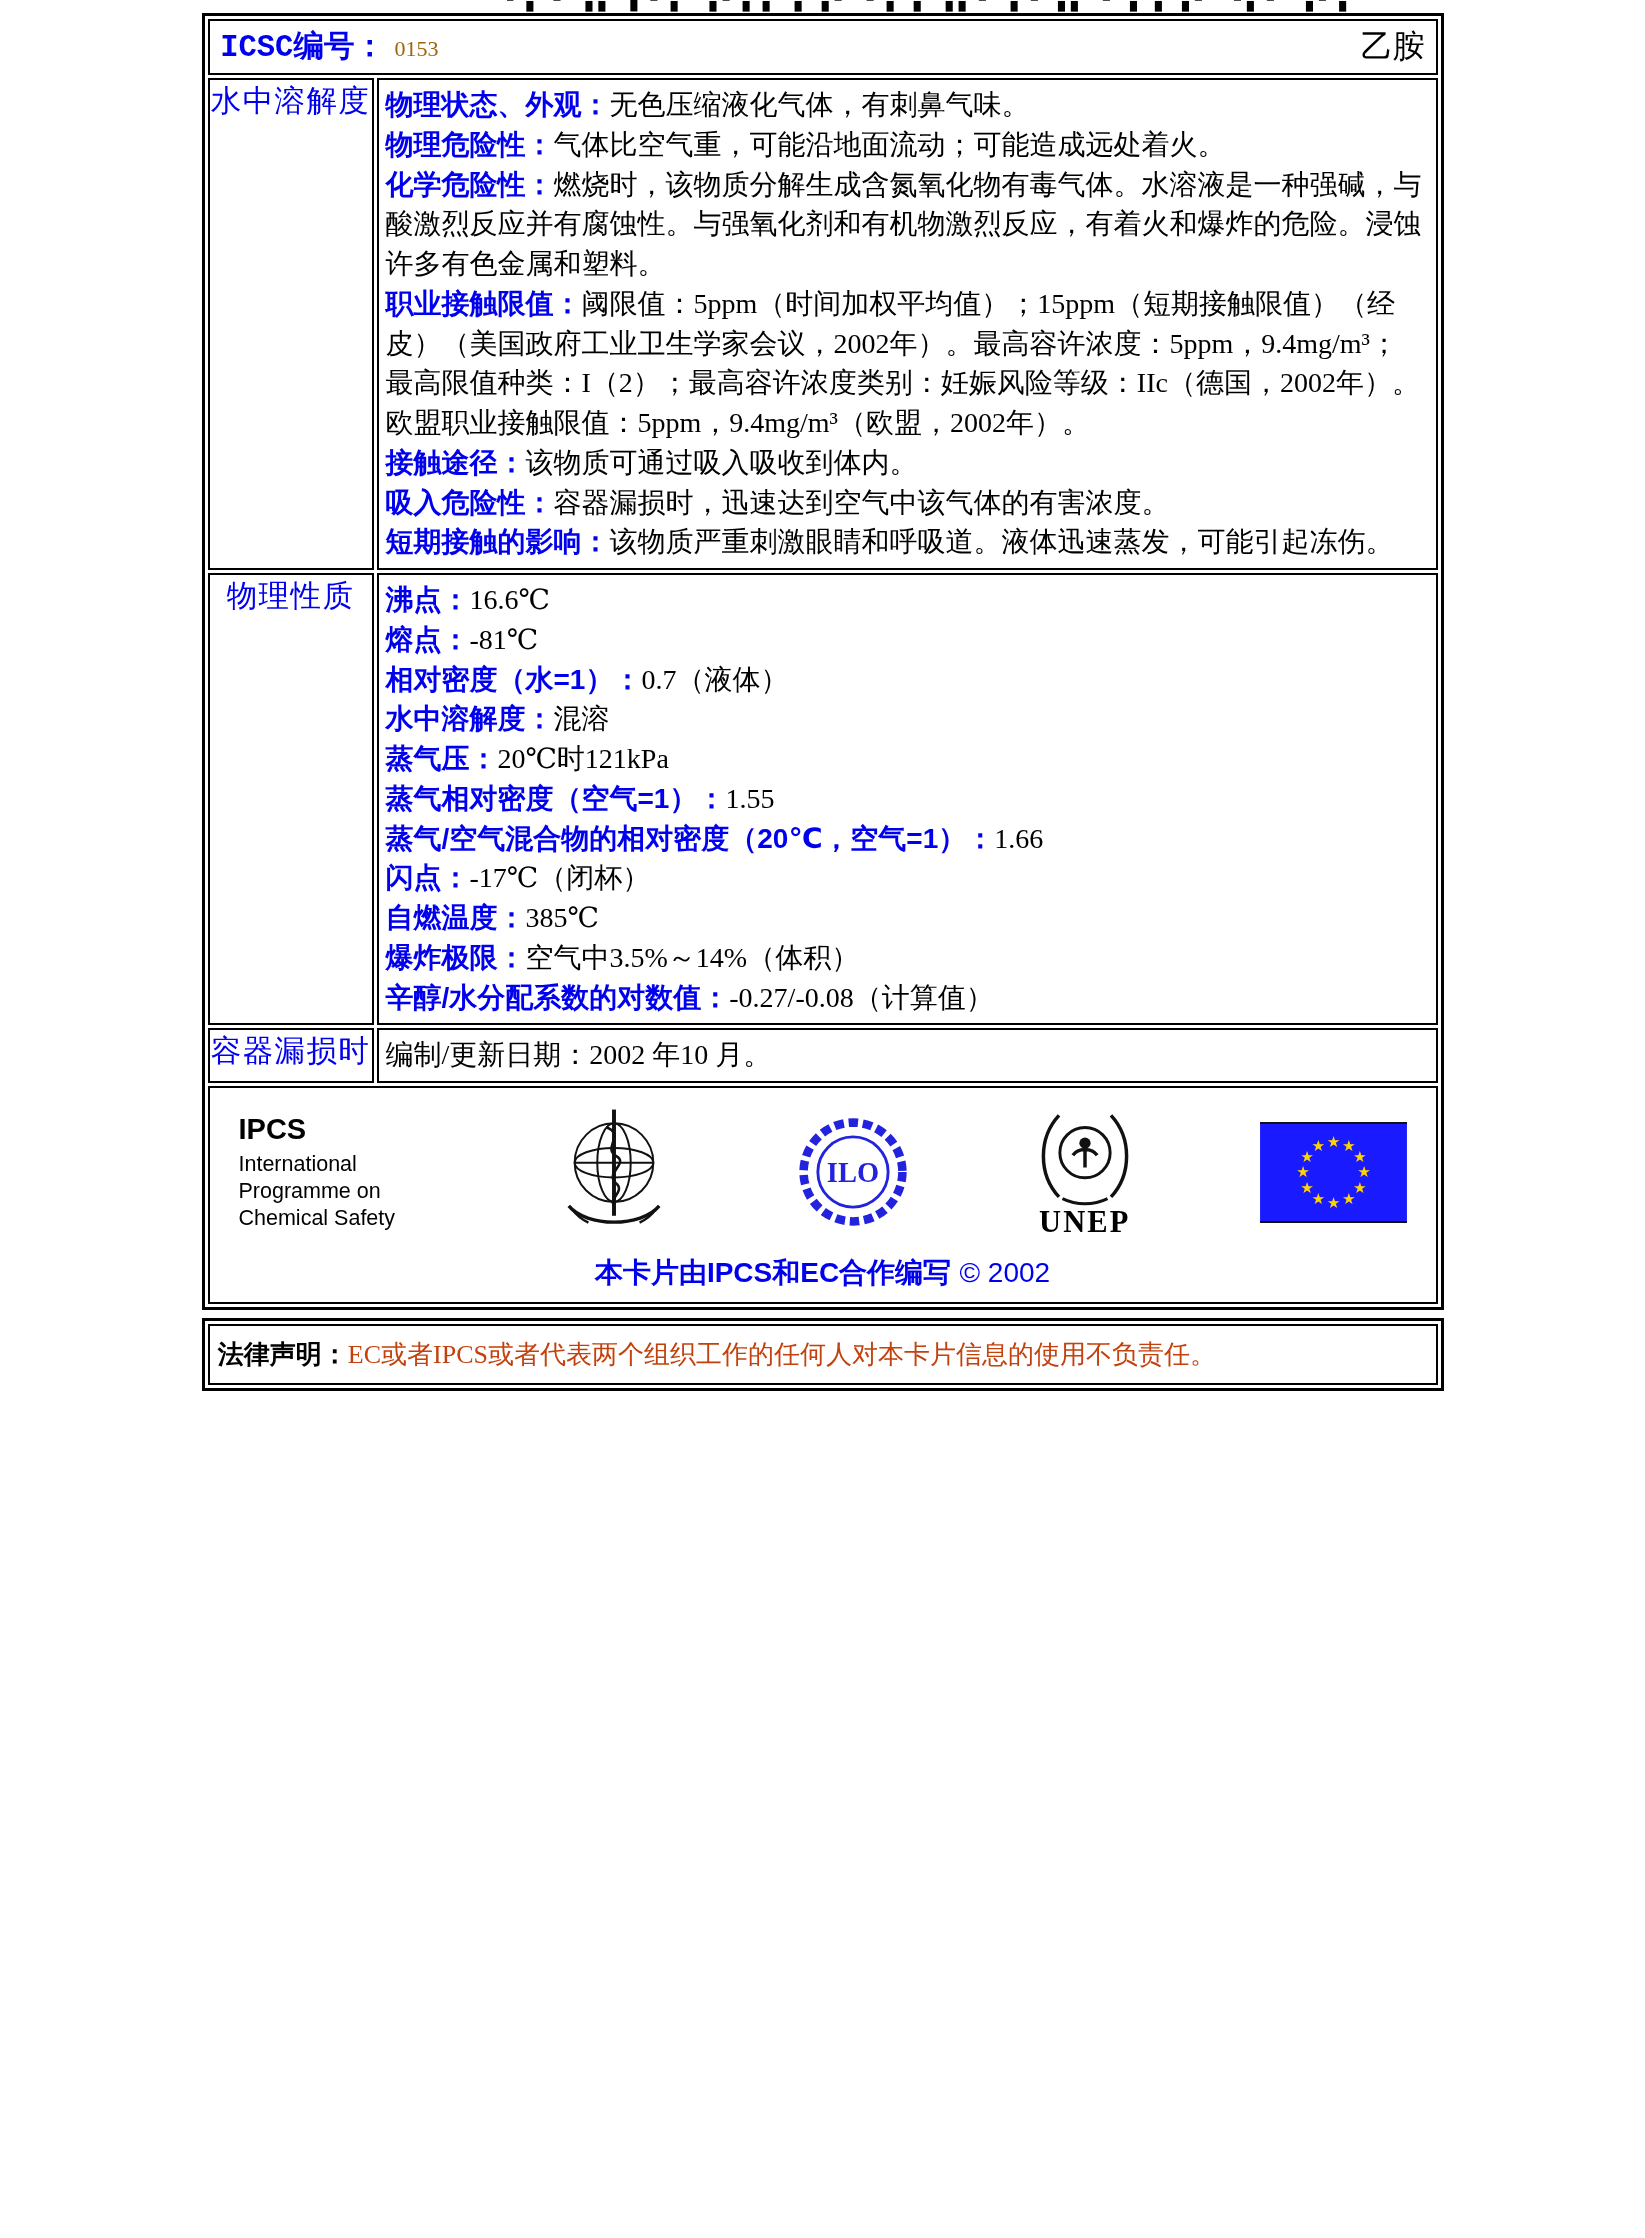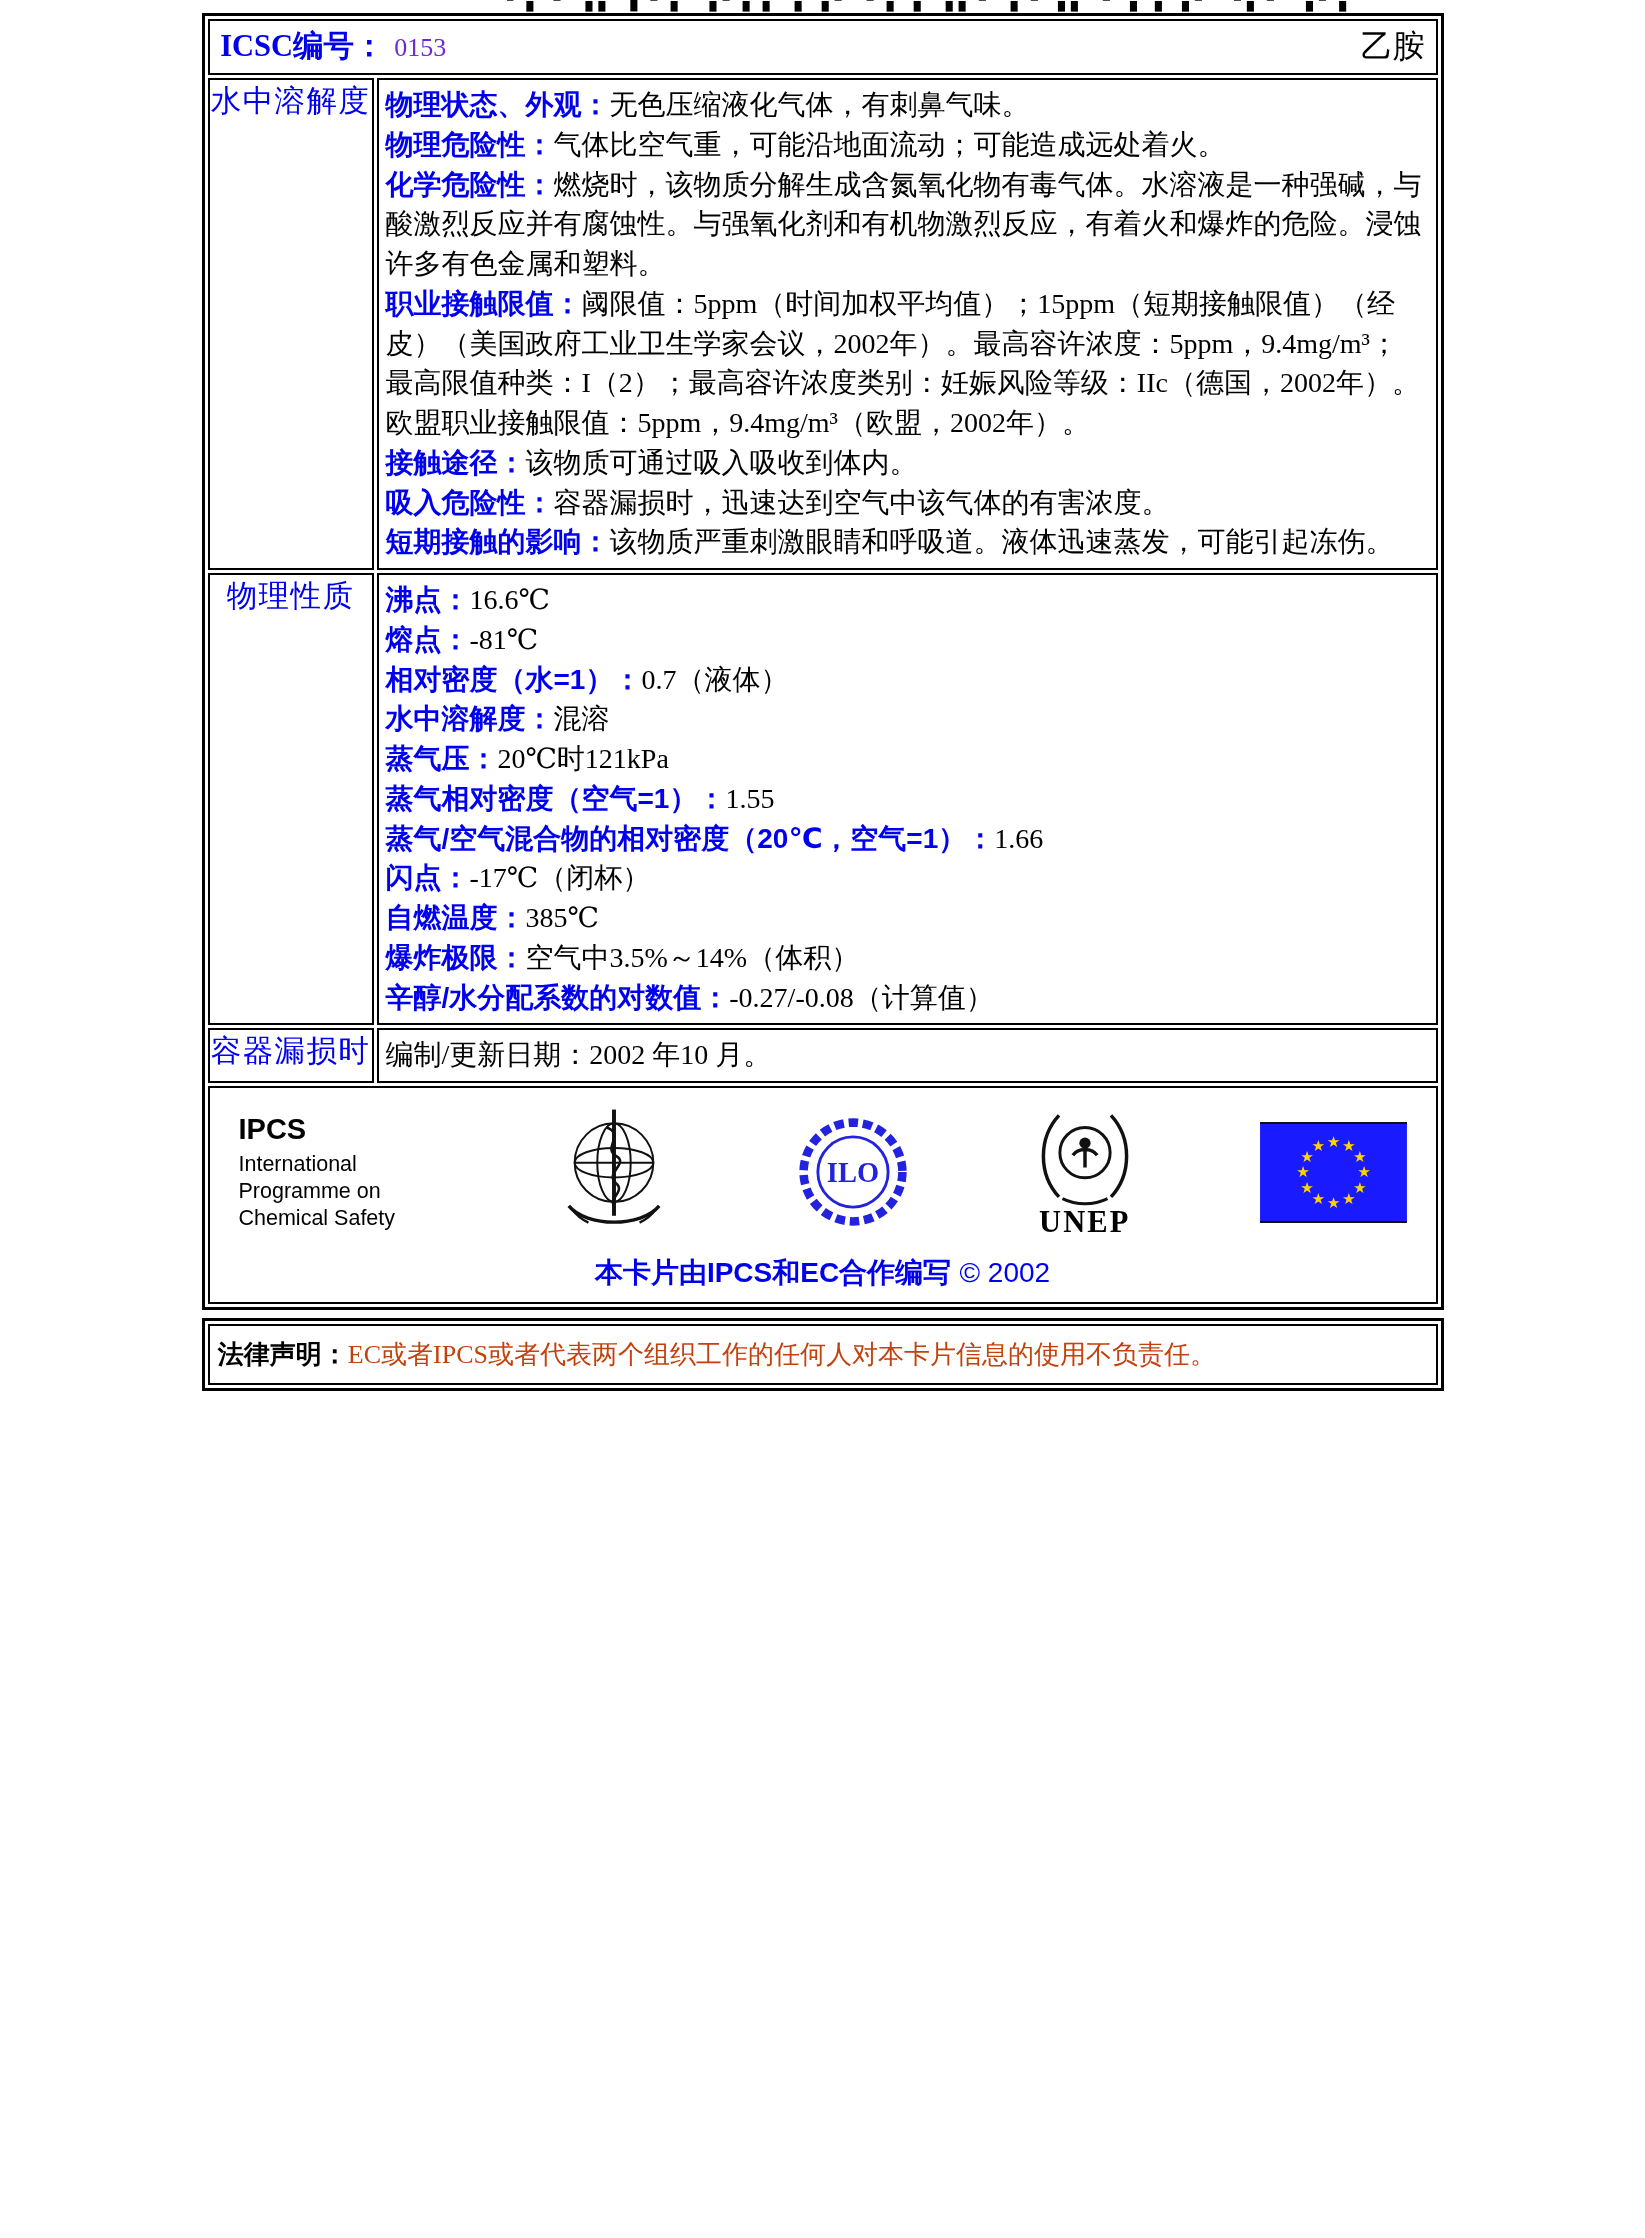--- a/index.html
+++ b/index.html
@@ -30,23 +30,23 @@
     font-weight:bold;font-size:64px;letter-spacing:4.2px;
     margin:23.6px 0 21px 0;
   }
 
   table.card{width:100%;border:3.5px solid #000;border-spacing:3.5px;background:#fff;}
   table.card td{border:2.1px solid #000;background:#fff;vertical-align:top;}
 
   td.header-cell{vertical-align:middle;}
   .header-flex{display:flex;justify-content:space-between;align-items:center;
     min-height:50px;padding:2.8px 9.7px;}
-  .icsc-label{color:var(--label-blue);font-family:Liberation Serif, serif;
+  .icsc-label{color:var(--label-blue);font-family:Liberation Mono, monospace;
     font-weight:600;font-size:30.5px;}
-  .icsc-number{font-size:26px;color:#6d28d9;margin-left:9.7px;}
+  .icsc-number{font-size:22px;color:#a16207;margin-left:9.7px;}
   .chem-name{font-size:32px;color:#000;}
 
   td.label-cell{
     width:166px;vertical-align:middle;text-align:center;
     color:var(--label-blue);
     font-family:"Liberation Sans","DejaVu Sans",sans-serif;
     font-weight:500;font-size:30.5px;letter-spacing:1.4px;
   }
   td.content-cell{
     font-size:28px;line-height:1.42;padding:5.5px 9.7px 5.5px 7px;color:#000;

